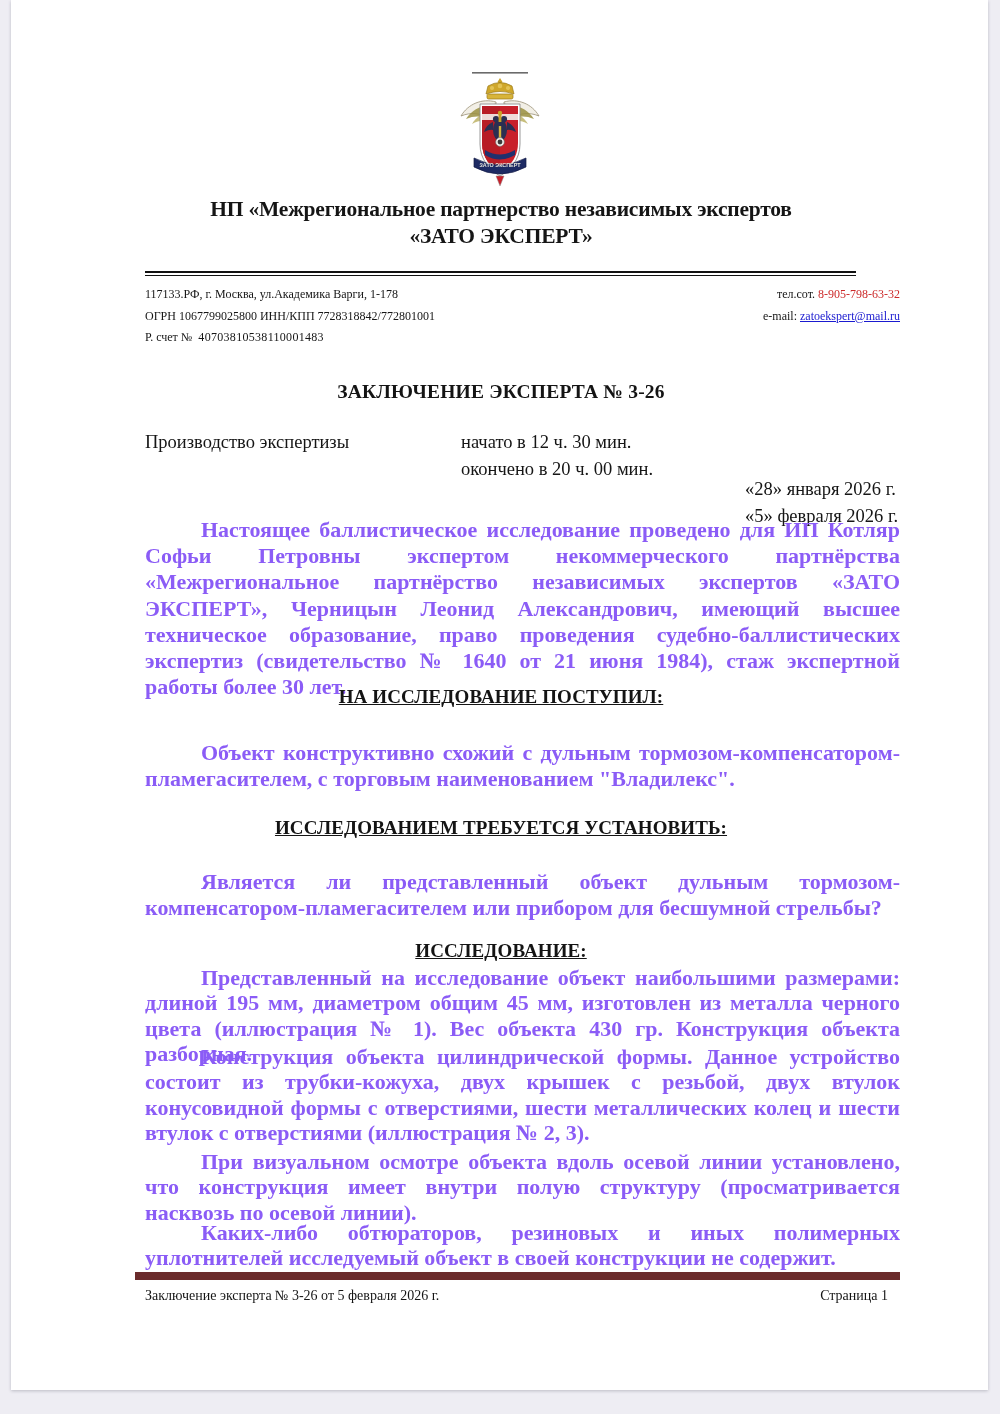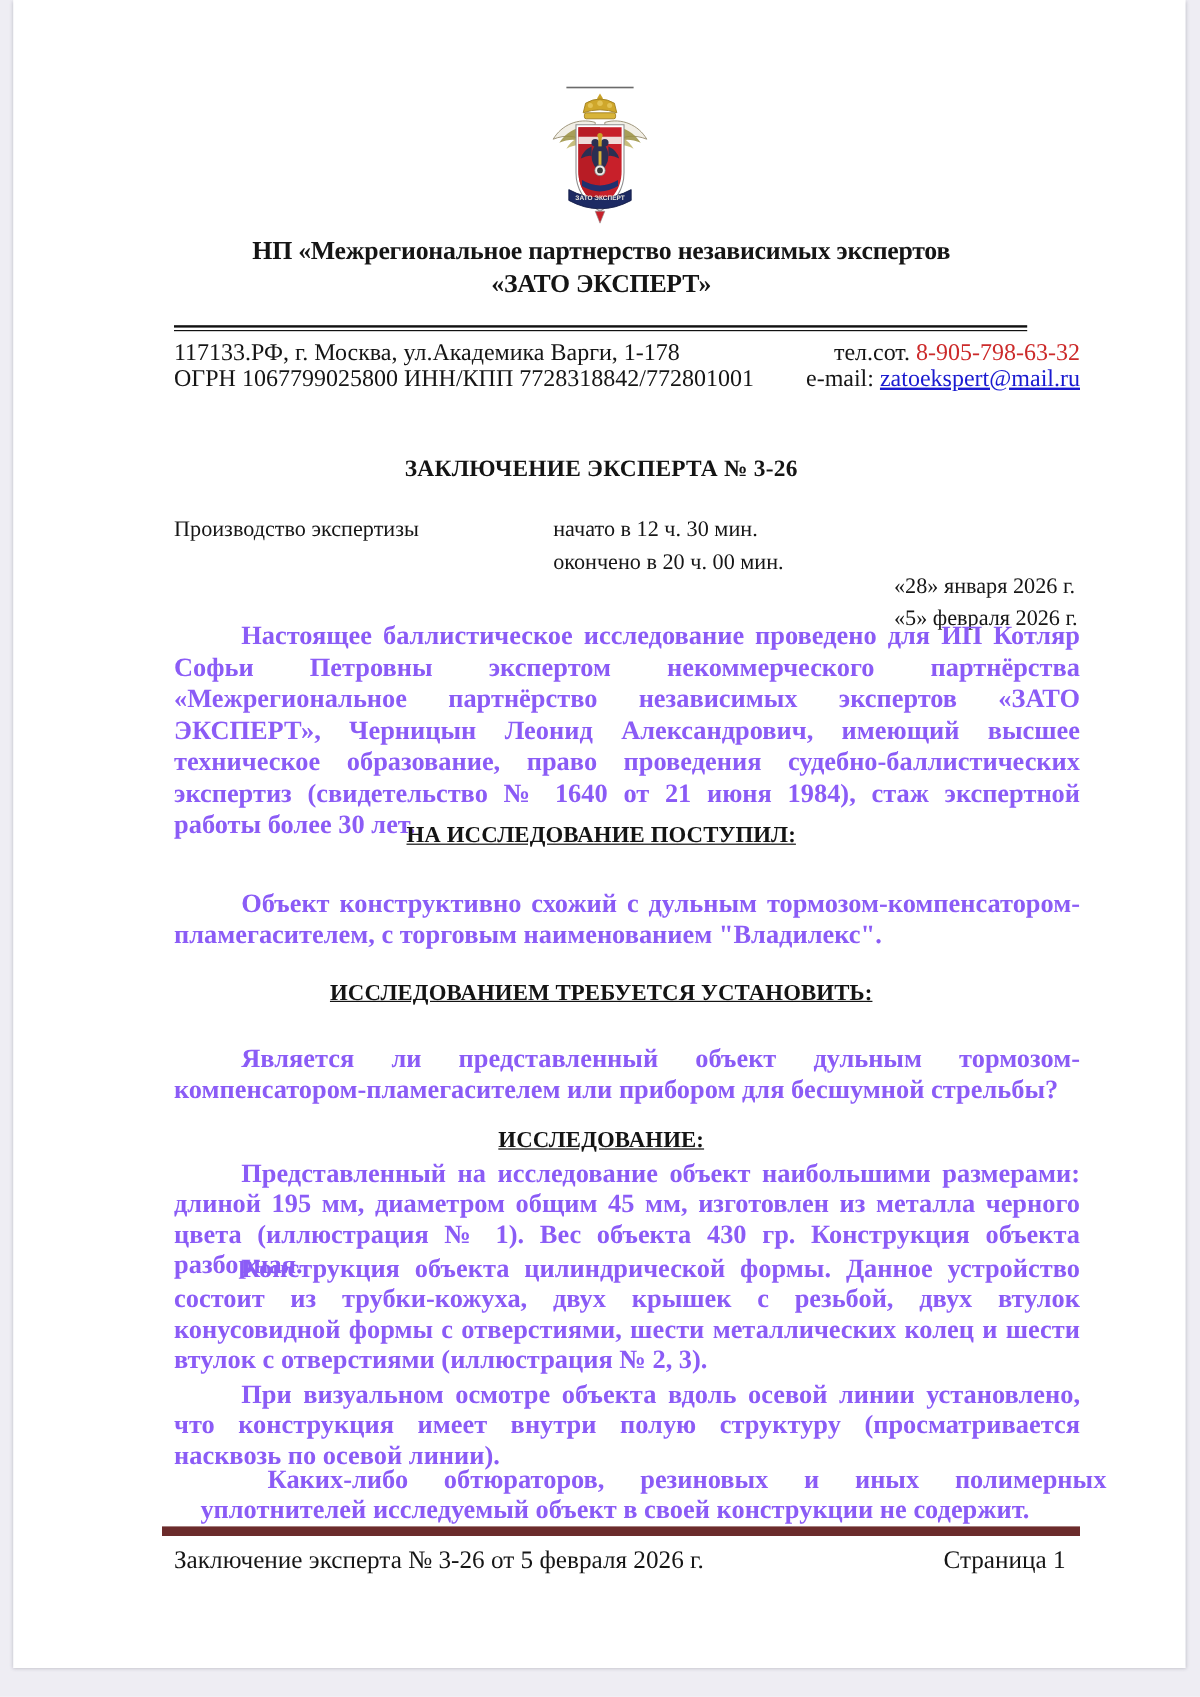--- a/index.html
+++ b/index.html
@@ -76,21 +76,21 @@
     background: #fff;
     box-sizing: border-box;
   }
 
   
   .contacts {
     position: absolute;
     left: 134px;
     top: 284px;
     width: 755px;
-    font-size: 20px;
+    font-size: 12px;
     line-height: 21.5px;
     color: #151515;
   }
   .contacts .row {
     position: relative;
     height: 21.5px;
     white-space: nowrap;
   }
   .contacts .left { position: absolute; left: 0; top: 0; }
   .contacts .right { position: absolute; right: 0; top: 0; }
@@ -158,38 +158,38 @@
 
   #p-intro       { top: 517px; }
   #h-received    { top: 686px; }
   #p-received    { top: 740px; }
   #h-questions   { top: 817px; }
   #p-questions   { top: 869px; }
   #h-research    { top: 940px; }
   #p-res1        { top: 965px; }
   #p-res2        { top: 1044px; }
   #p-res3        { top: 1149px; }
-  #p-res4        { top: 1220px; margin-left: 22px; }
+  #p-res4        { top: 1220px; }
 
   
   .footer-rule {
     position: absolute;
     left: 124px;
     top: 1272px;
     width: 765px;
     height: 8px;
     background: #6b2b2b;
   }
   .footer {
     position: absolute;
     left: 134px;
     top: 1288px;
     width: 765px;
     height: 26px;
-    font-size: 21px;
+    font-size: 14px;
     color: #151515;
   }
   .footer .f-left  { position: absolute; left: 0; top: 0; white-space: nowrap; }
   .footer .f-right { position: absolute; right: 22px; top: 0; white-space: nowrap; }
 </style>
 </head>
 <body>
 
 <div class="page">
   <div class="content">
@@ -260,20 +260,23 @@
 
     <div class="contacts">
       <div class="row">
         <span class="left">117133.РФ, г. Москва, ул.Академика Варги, 1-178</span>
         <span class="right"><span>тел.сот.</span>&nbsp;<span class="phone-number">8-905-798-63-32</span></span>
       </div>
       <div class="row">
         <span class="left">ОГРН 1067799025800 ИНН/КПП 7728318842/772801001</span>
         <span class="right"><span>e-mail:</span>&nbsp;<a class="email-link" href="#">zatoekspert@mail.ru</a></span>
       </div>
+      <div class="row">
+        <span class="left"><span>Р. счет №</span>&nbsp;&nbsp;<span class="acct-num">40703810538110001483</span></span>
+      </div>
     </div>
 
     <div class="doc-title">ЗАКЛЮЧЕНИЕ ЭКСПЕРТА № 3-26</div>
 
     <div class="production">
       <div class="prow">
         <span class="label">Производство экспертизы</span>
         <span class="time">начато в 12 ч. 30 мин.</span>
         <span class="date">«28» января 2026 г.</span>
       </div>

